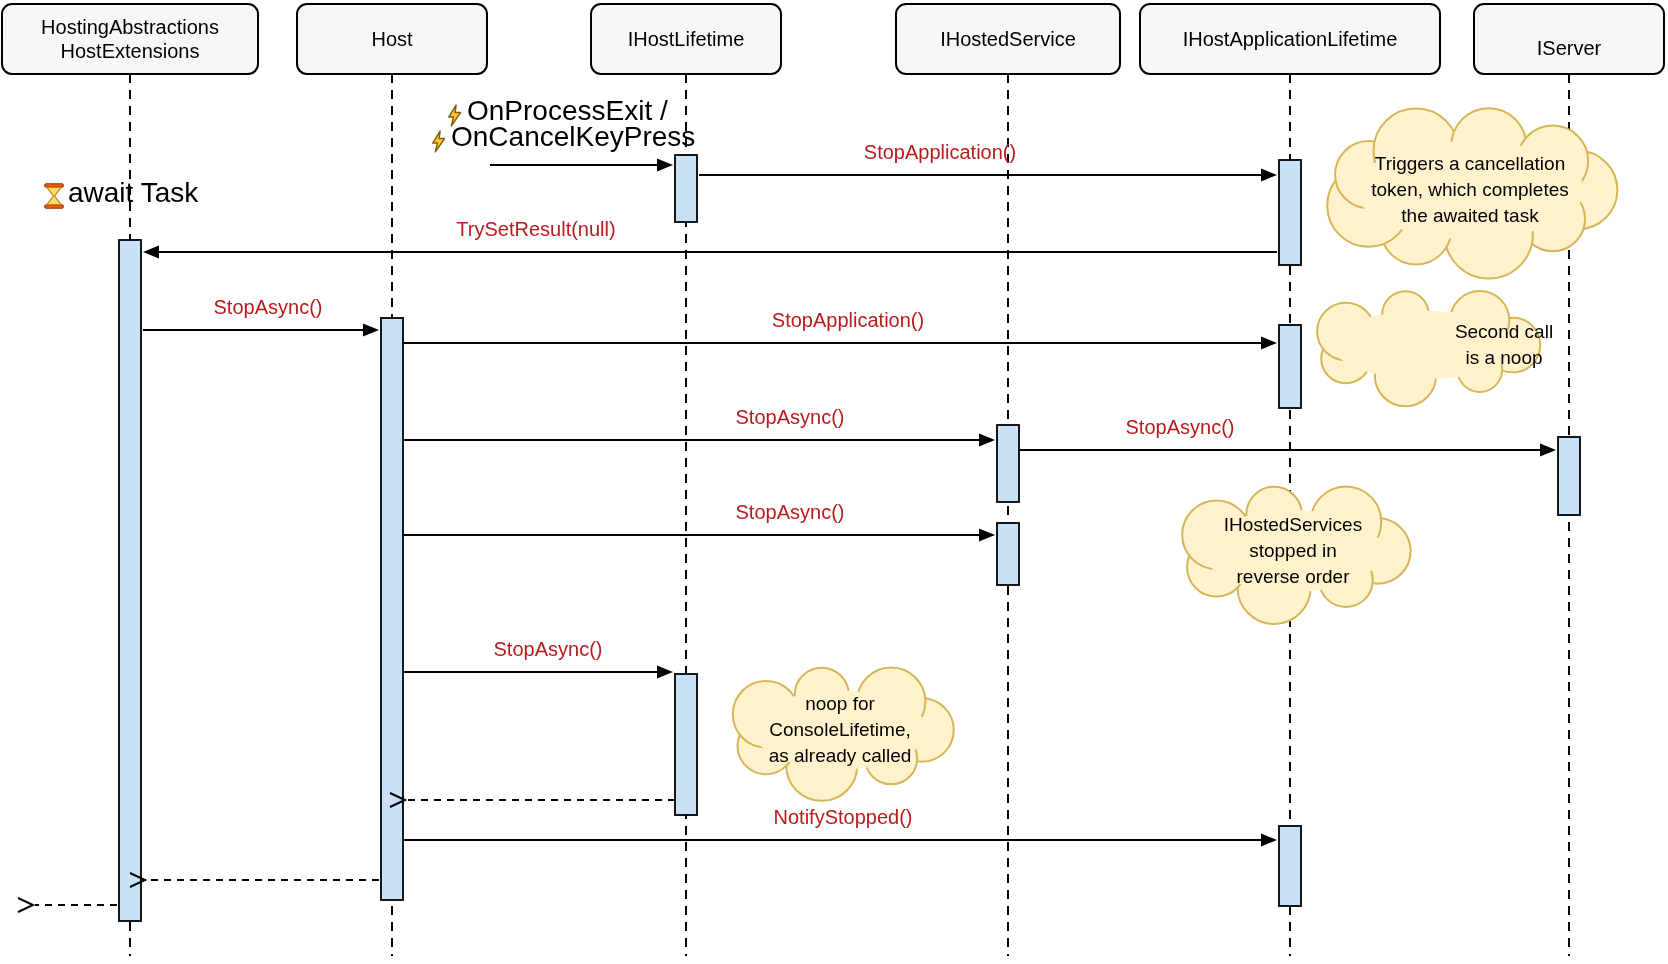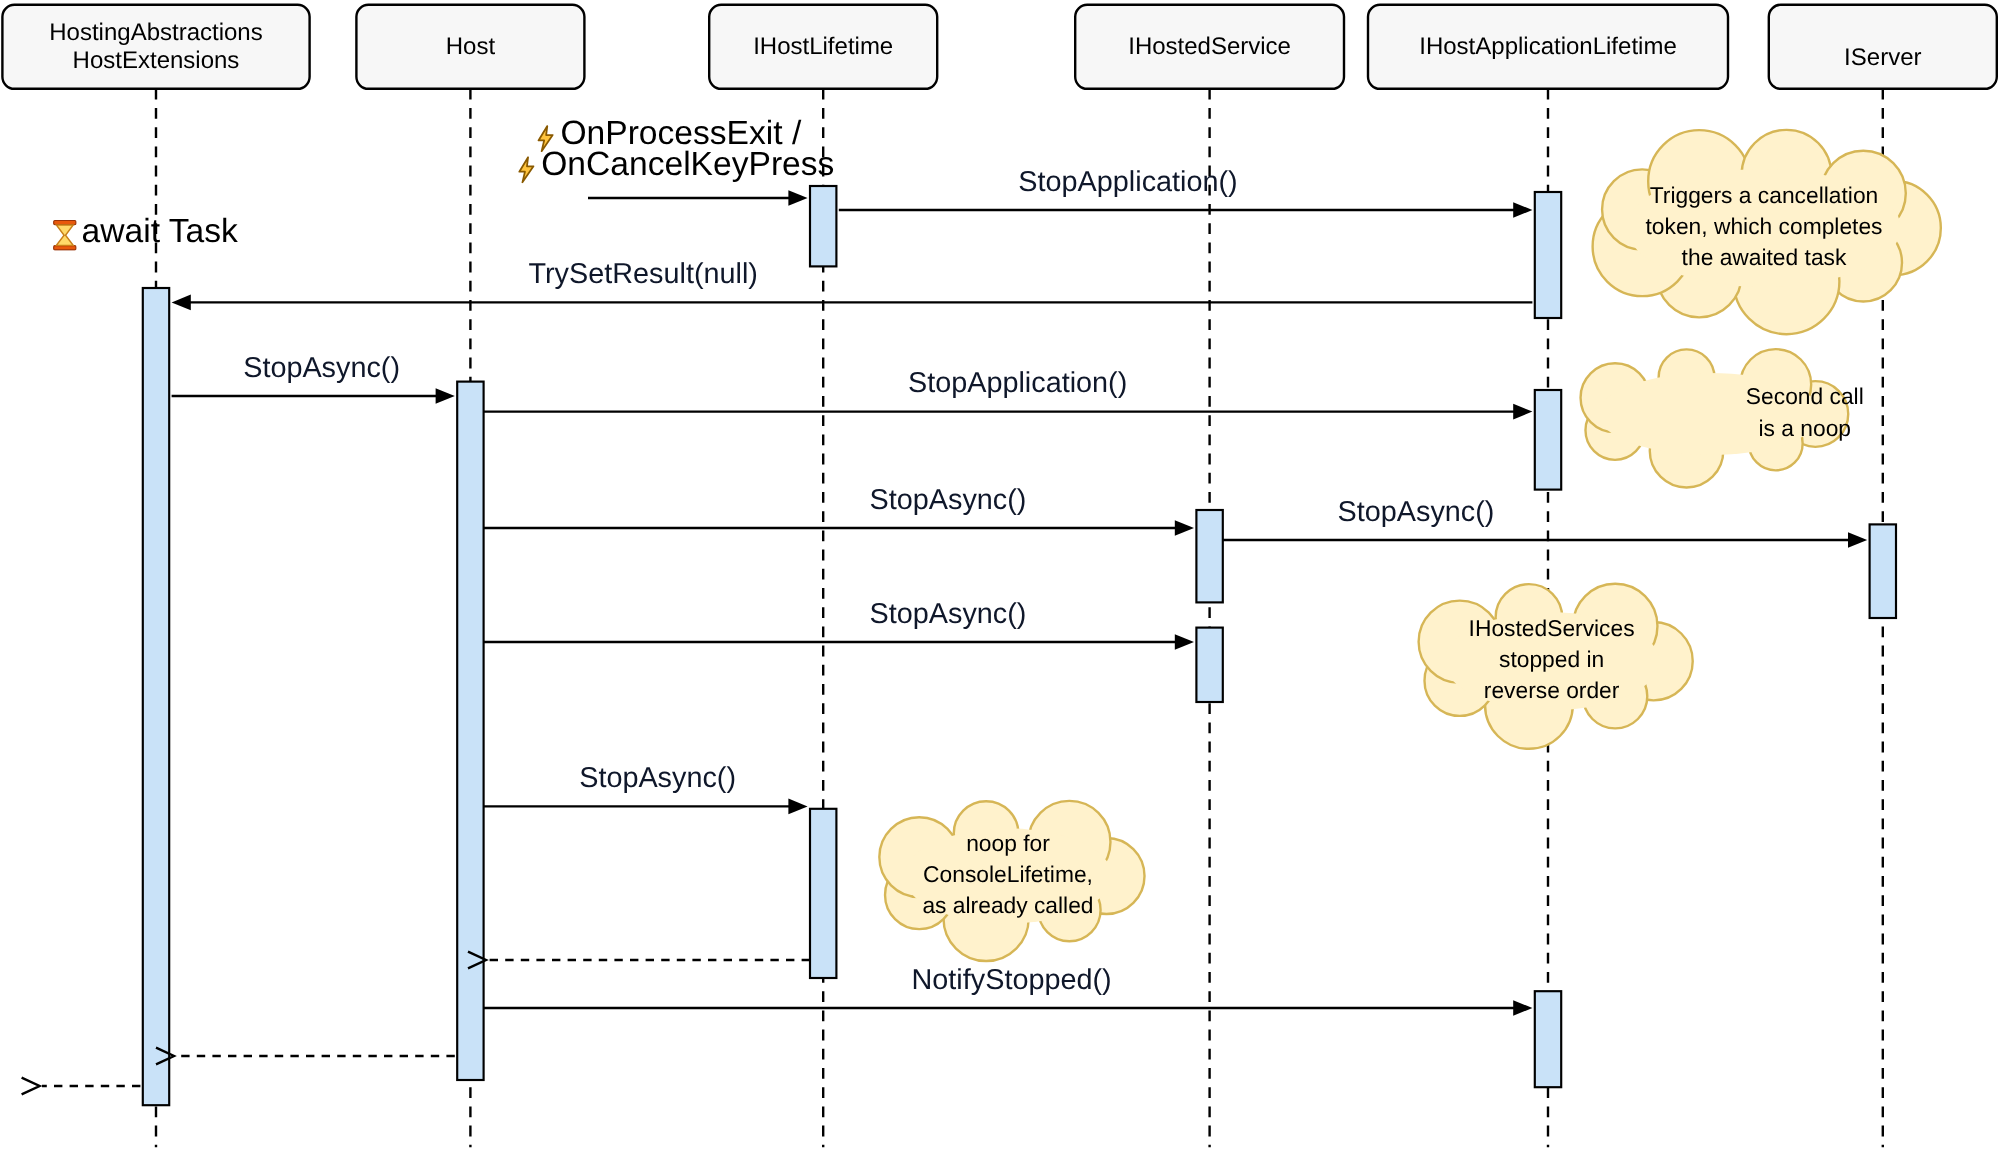--- a/index.html
+++ b/index.html
@@ -15,21 +15,21 @@
   .participant-label{
     position:absolute;
     display:flex;flex-direction:column;align-items:center;justify-content:center;
     text-align:center;
     font-size:20px;line-height:24px;color:#000;
   }
   .msg-label{
     position:absolute;
     transform:translate(-50%,-50%);
     white-space:nowrap;
-    font-size:24px;color:#0f172a;
+    font-size:20px;color:#b91c1c;
   }
   .note-label{
     position:absolute;
     transform:translate(-50%,-50%);
     text-align:center;white-space:nowrap;
     font-size:19px;line-height:26px;color:#000;
   }
   .free-label{
     position:absolute;
     display:flex;align-items:flex-end;gap:4px;

